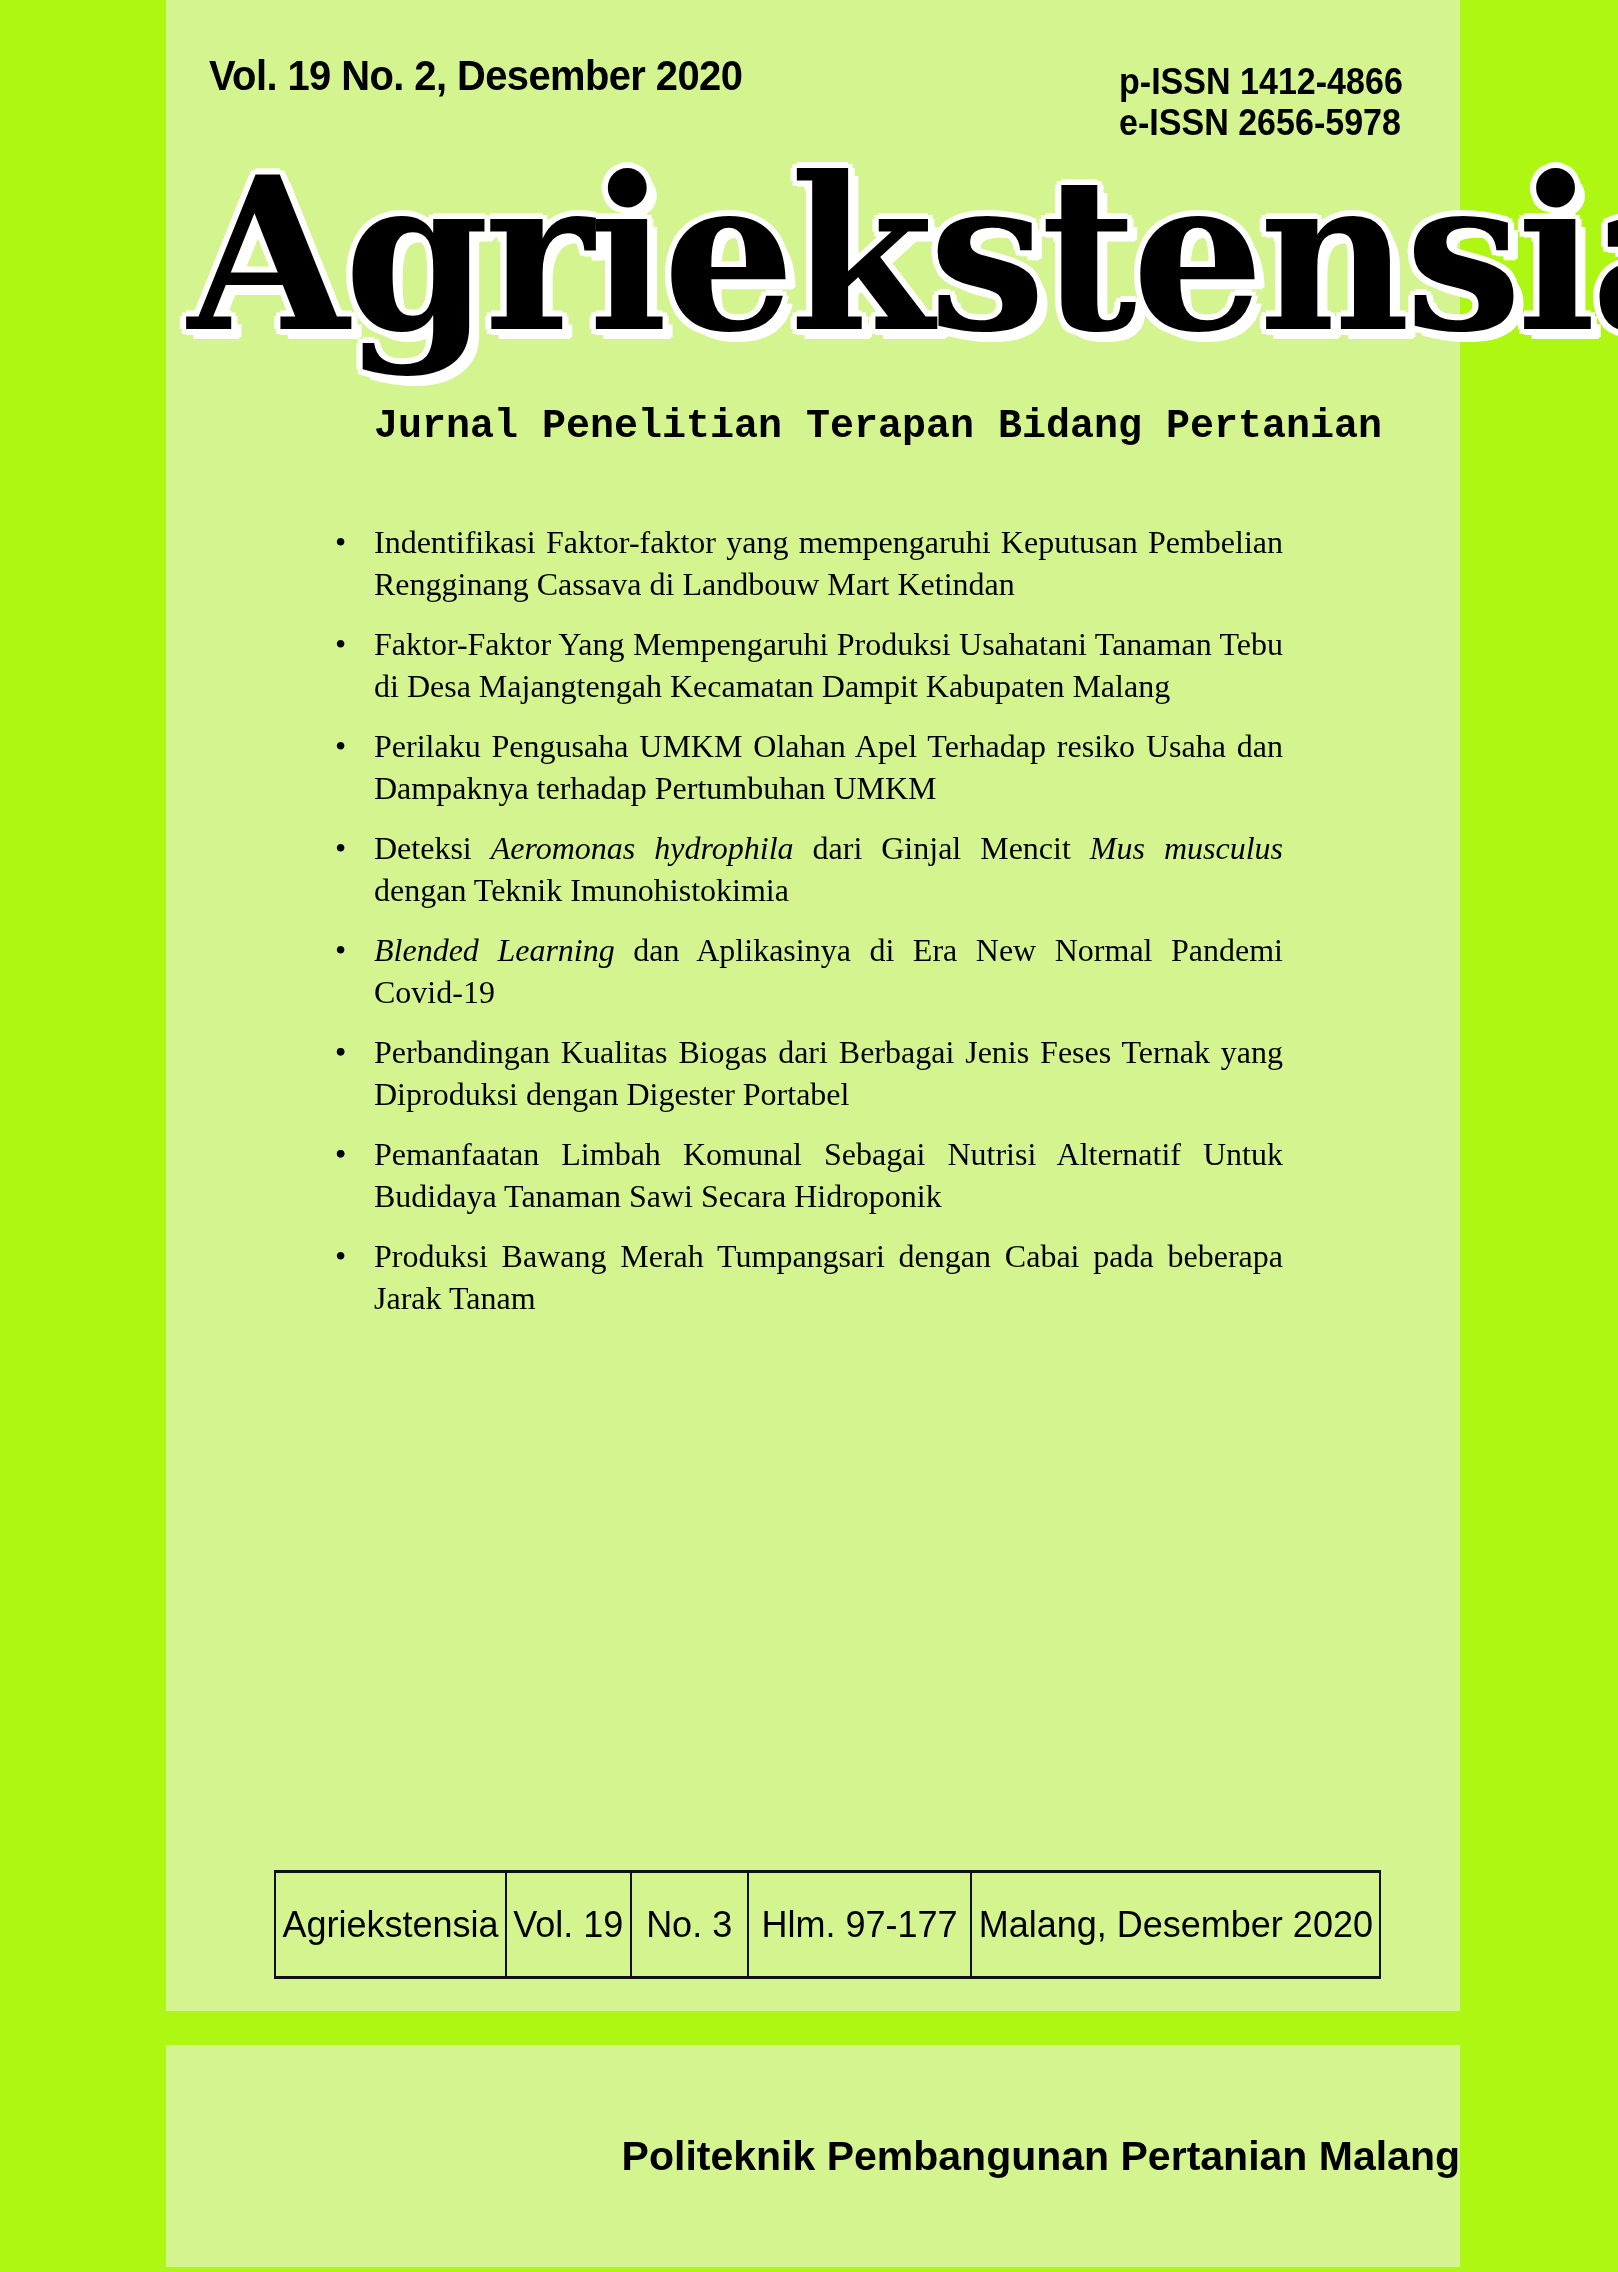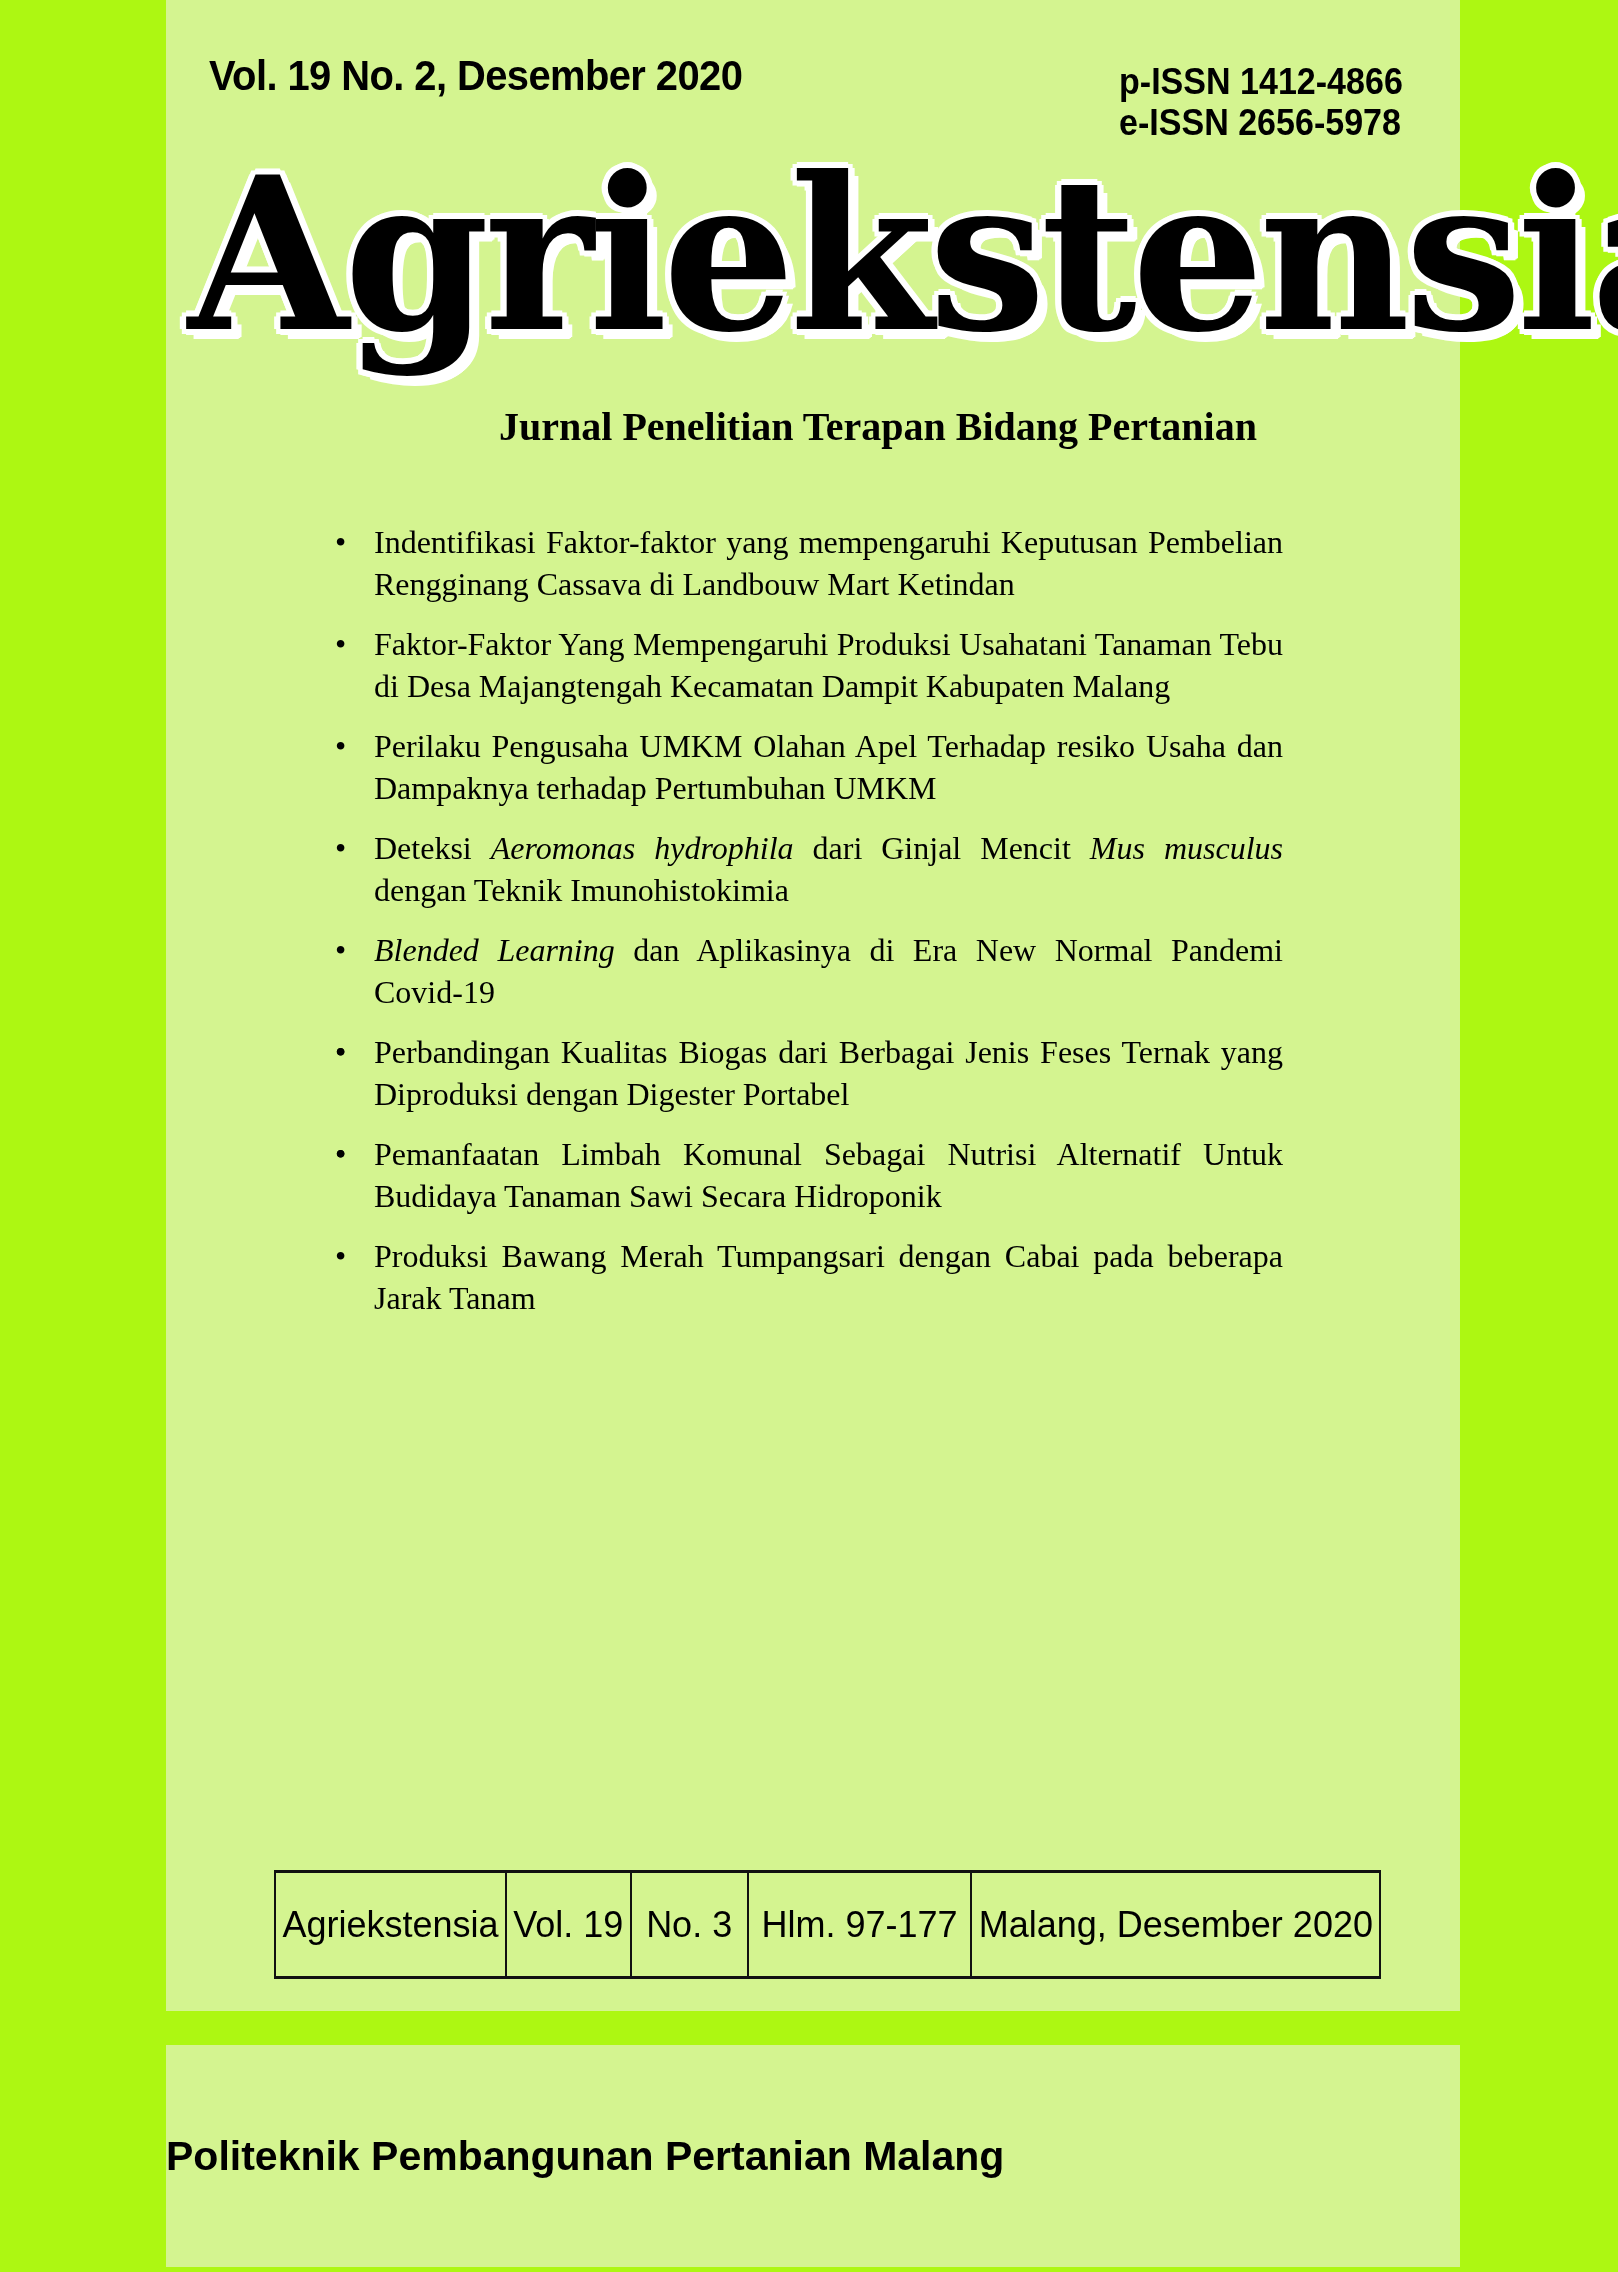--- a/index.html
+++ b/index.html
@@ -44,21 +44,21 @@
       0 0 0 #fff,
       6.4px 0 0 #fff, -6.4px 0 0 #fff, 0 6.4px 0 #fff, 0 -6.4px 0 #fff,
       4.5px 4.5px 0 #fff, -4.5px -4.5px 0 #fff, 4.5px -4.5px 0 #fff, -4.5px 4.5px 0 #fff,
       9px 9px 0 #fff, 7.7px 10.3px 0 #fff, 10.3px 7.7px 0 #fff;
     white-space: nowrap;
     transform: scaleX(0.98); transform-origin: center top;
   }
   .subtitle {
     position: absolute; left: 166px; top: 407px; width: 1424px;
     text-align: center;
-    font-family: Liberation Serif, serif; font-weight: bold;
+    font-family: Liberation Mono, monospace; font-weight: bold;
     font-size: 40px; line-height: 1;
     white-space: nowrap;
   }
   .toc {
     position: absolute; left: 330px; top: 521px; width: 953px;
     list-style: none; margin: 0; padding: 0;
     font-family: "Liberation Serif", serif;
     font-size: 32px; line-height: 42px;
   }
   .toc li {
@@ -76,21 +76,21 @@
   }
   .info-table td {
     border: 2.6px solid #111;
     height: 103px;
     text-align: center; vertical-align: middle;
     font-size: 36px; white-space: nowrap; padding: 0 6.4px;
   }
   .info-table tr { border-top: 3.9px solid #111; border-bottom: 3.9px solid #111; }
   .publisher {
     position: absolute; left: 166px; top: 2136px; width: 1294px;
-    text-align: left;
+    text-align: right;
     font-family: "Liberation Sans", sans-serif; font-weight: bold;
     font-size: 41px; line-height: 1; white-space: nowrap;
   }
 </style>
 </head>
 <body>
 
 <div class="panel-main"></div>
 <div class="panel-footer"></div>
 

